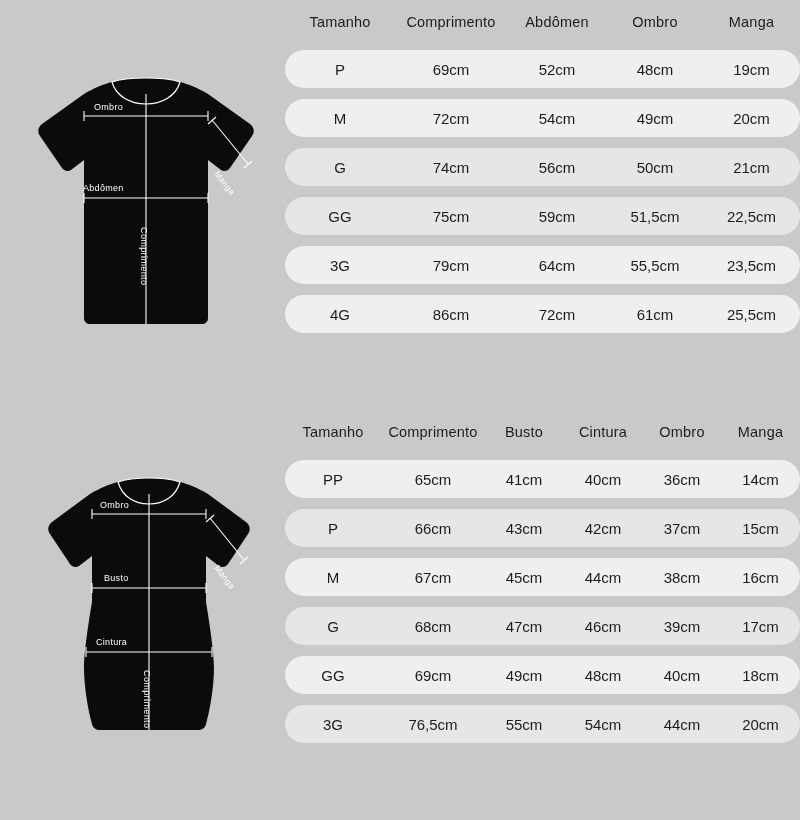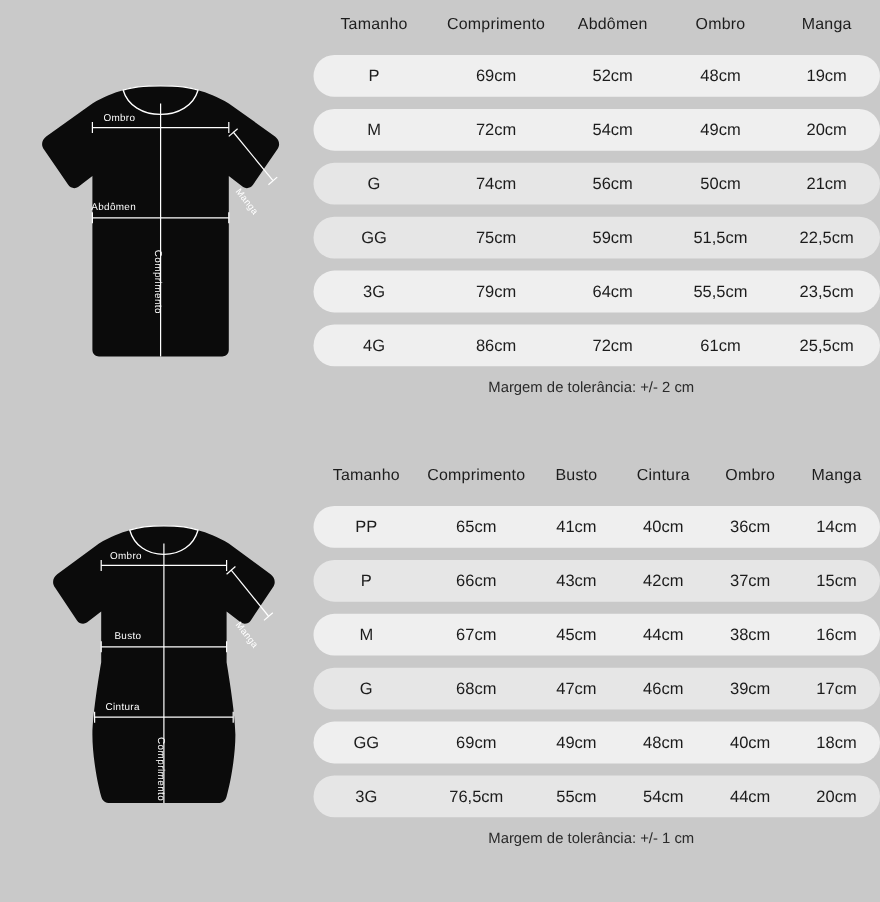--- a/index.html
+++ b/index.html
@@ -204,21 +204,20 @@
             <div class="td c4">23,5cm</div>
           </div>
           <div class="row">
             <div class="td c0">4G</div>
             <div class="td c1">86cm</div>
             <div class="td c2">72cm</div>
             <div class="td c3">61cm</div>
             <div class="td c4">25,5cm</div>
           </div>
         </div>
-        <div class="tolerance">Margem de tolerância: +/- 2 cm</div>
       </div>
     </div>
   </div>
 
   <div class="block">
     <div class="inner">
 
       <div class="shirt-col">
         <div class="shirt-wrap" style="left:34px; top:62px;">
           <svg width="230" height="270" viewBox="0 0 230 270">
@@ -306,18 +305,17 @@
           </div>
           <div class="row alt">
             <div class="td c0">3G</div>
             <div class="td c1">76,5cm</div>
             <div class="td c2">55cm</div>
             <div class="td c3">54cm</div>
             <div class="td c4">44cm</div>
             <div class="td c5">20cm</div>
           </div>
         </div>
-        <div class="tolerance">Margem de tolerância: +/- 1 cm</div>
       </div>
     </div>
   </div>
 
 </div>
 
 </body></html>

